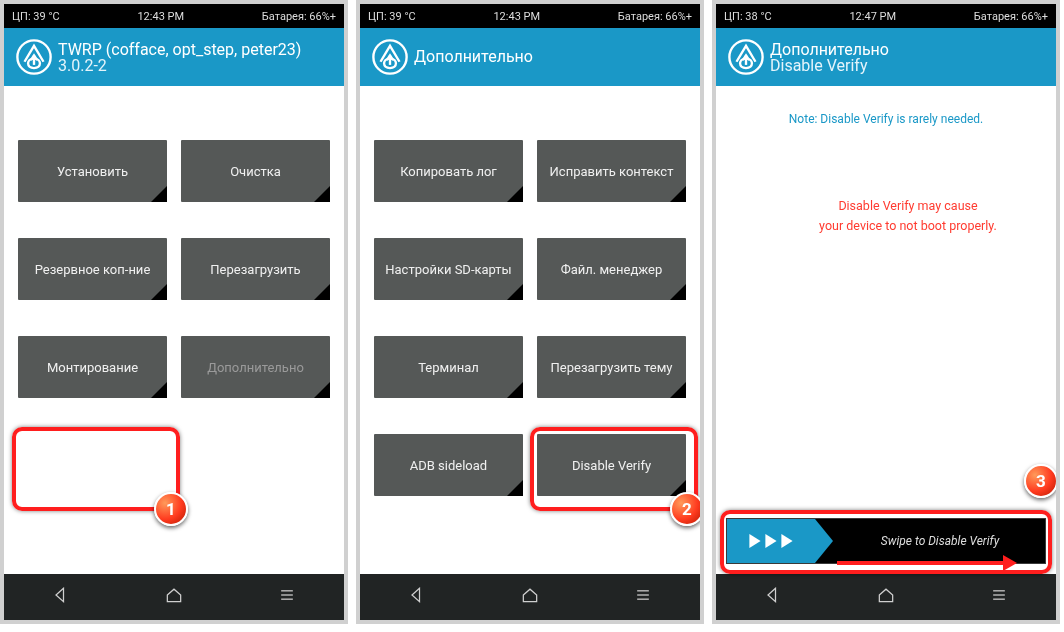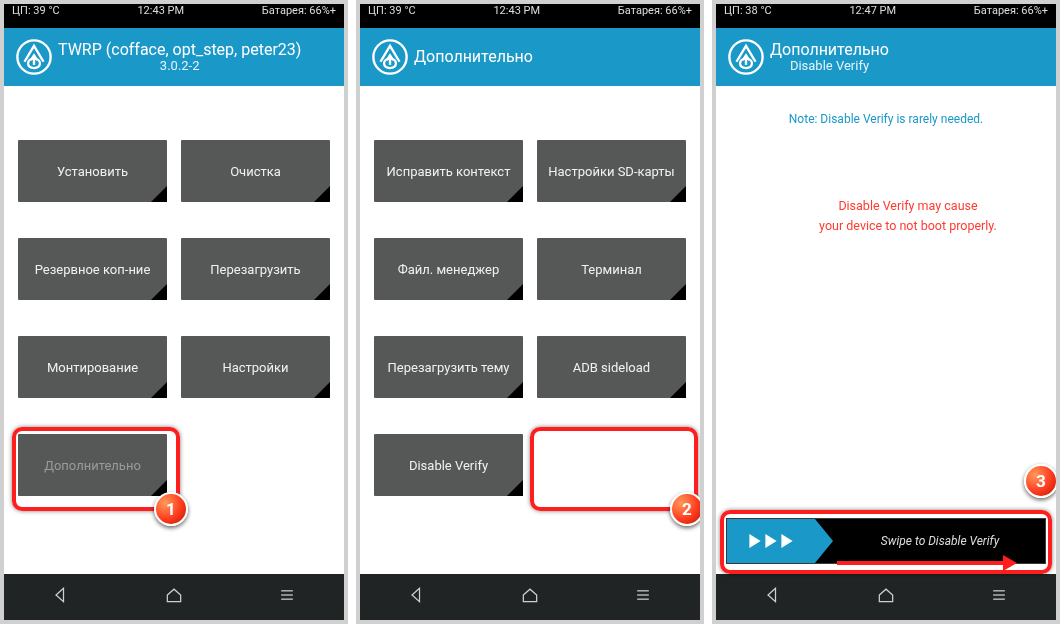--- a/index.html
+++ b/index.html
@@ -25,20 +25,21 @@
     display: flex;
     flex-direction: column;
     overflow: hidden;
   }
   .statusbar {
     height: 24px;
     background: #000;
     color: #ddd;
     font-size: 11px;
     display: flex;
+    align-items: center;
     justify-content: space-between;
     padding: 0 8px;
   }
   .header {
     height: 58px;
     background: #1a98c7;
     display: flex;
     align-items: center;
     padding: 0 10px;
     color: #fff;
@@ -47,21 +48,21 @@
     width: 40px;
     height: 40px;
     flex: 0 0 40px;
     display: flex;
     align-items: center;
     justify-content: center;
   }
   .header .logo svg { width: 38px; height: 38px; }
   .header .titles { margin-left: 4px; display:flex; flex-direction:column; }
   .header .title { font-size: 16px; line-height: 18px; }
-  .header .subtitle { font-size: 13px; color: #e4f4fb; line-height: 14px; text-align: center; }
+  .header .subtitle { font-size: 16px; color: #e4f4fb; line-height: 14px; }
 
   .content {
     flex: 1 1 auto;
     background: #ffffff;
     position: relative;
     padding-top: 32px;
   }
   .grid {
     display: grid;
     grid-template-columns: 1fr 1fr;
@@ -212,23 +213,20 @@
         </div>
       <div class="tbtn">
           <span>Резервное коп-ние</span>
         </div>
       <div class="tbtn">
           <span>Перезагрузить</span>
         </div>
       <div class="tbtn">
           <span>Монтирование</span>
         </div>
-      <div class="tbtn">
-          <span>Настройки</span>
-        </div>
       <div class="tbtn dim">
           <span>Дополнительно</span>
         </div>
     </div>
     <div class="highlight" style="left:8px; width:160px; top:341px; height:76px;"></div>
     <div class="badge" style="left:150px; top:406px;">
         <span>1</span>
       </div>
   </div>
   <div class="navbar">
@@ -261,20 +259,23 @@
           <line x1="24" y1="22" x2="24" y2="34" stroke="#fff" stroke-width="3"></line>
           <polyline points="20,28 24,22 28,28" fill="none" stroke="#fff" stroke-width="3"></polyline>
         </svg>
     </span>
     <div class="titles">
       <span class="title">Дополнительно</span>
     </div>
   </div>
   <div class="content">
     <div class="grid">
+      <div class="tbtn">
+          <span>Копировать лог</span>
+        </div>
       <div class="tbtn">
           <span>Исправить контекст</span>
         </div>
       <div class="tbtn">
           <span>Настройки SD-карты</span>
         </div>
       <div class="tbtn">
           <span>Файл. менеджер</span>
         </div>
       <div class="tbtn">

